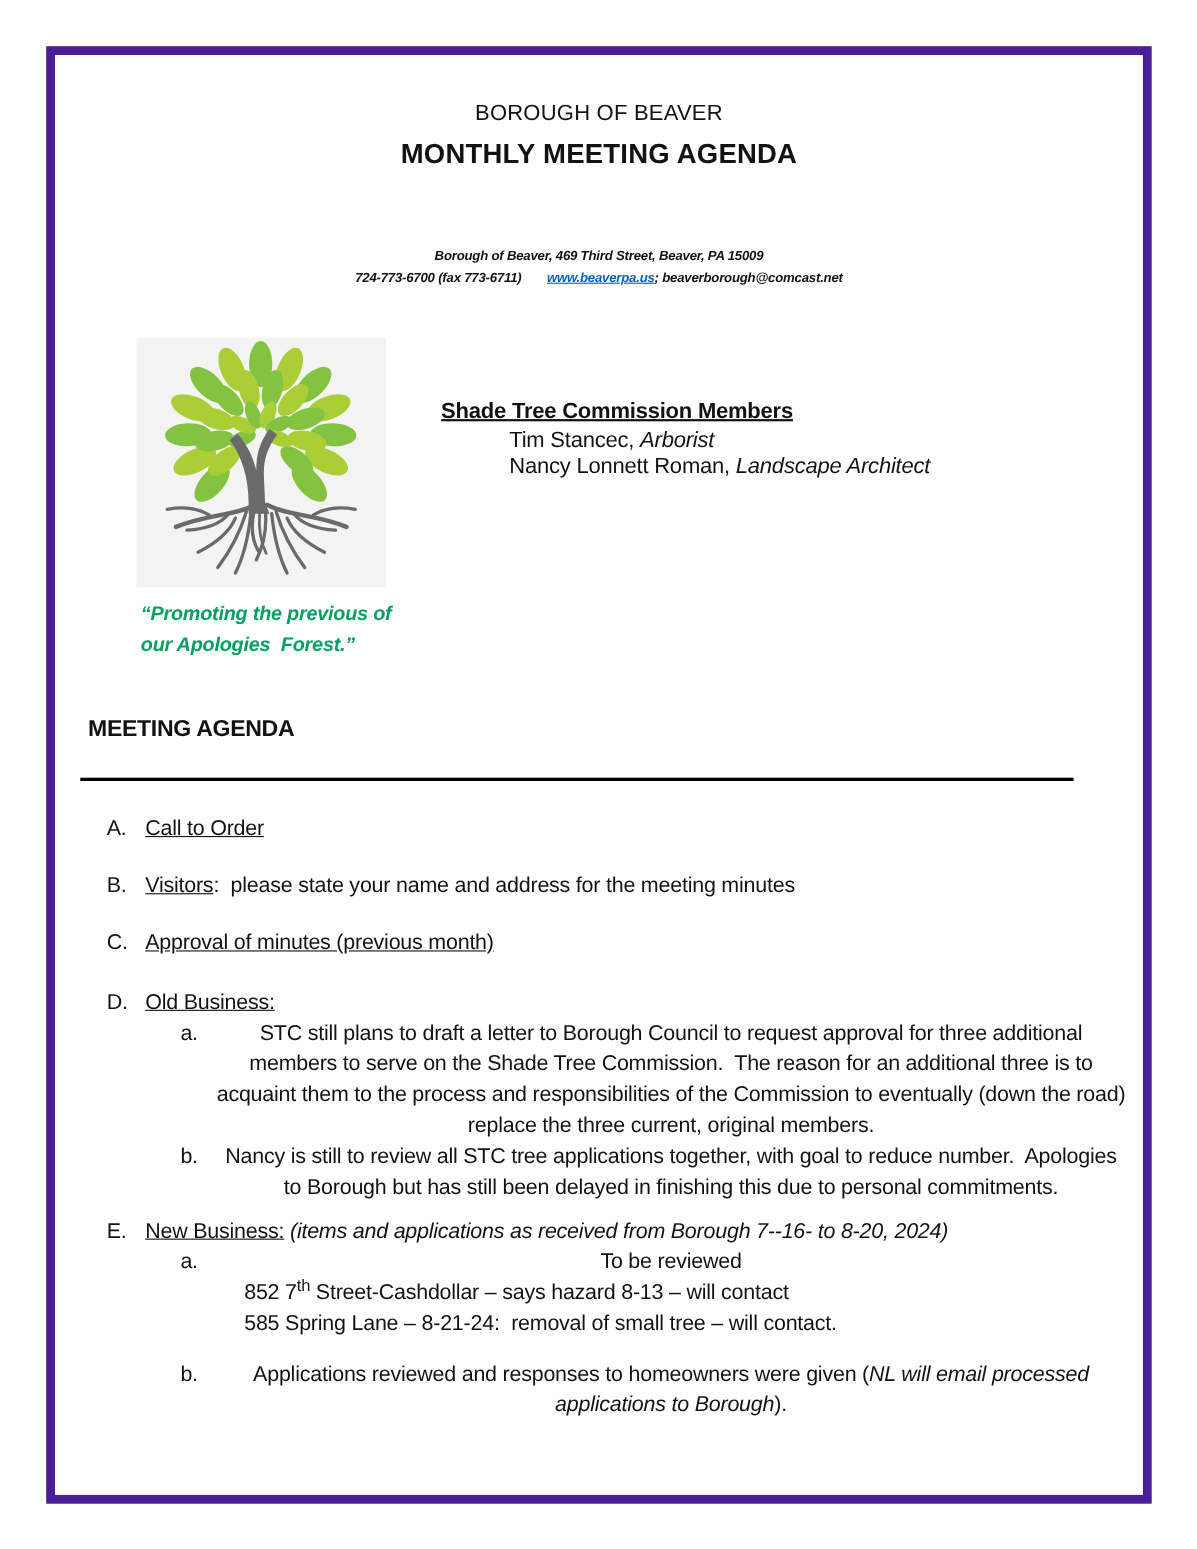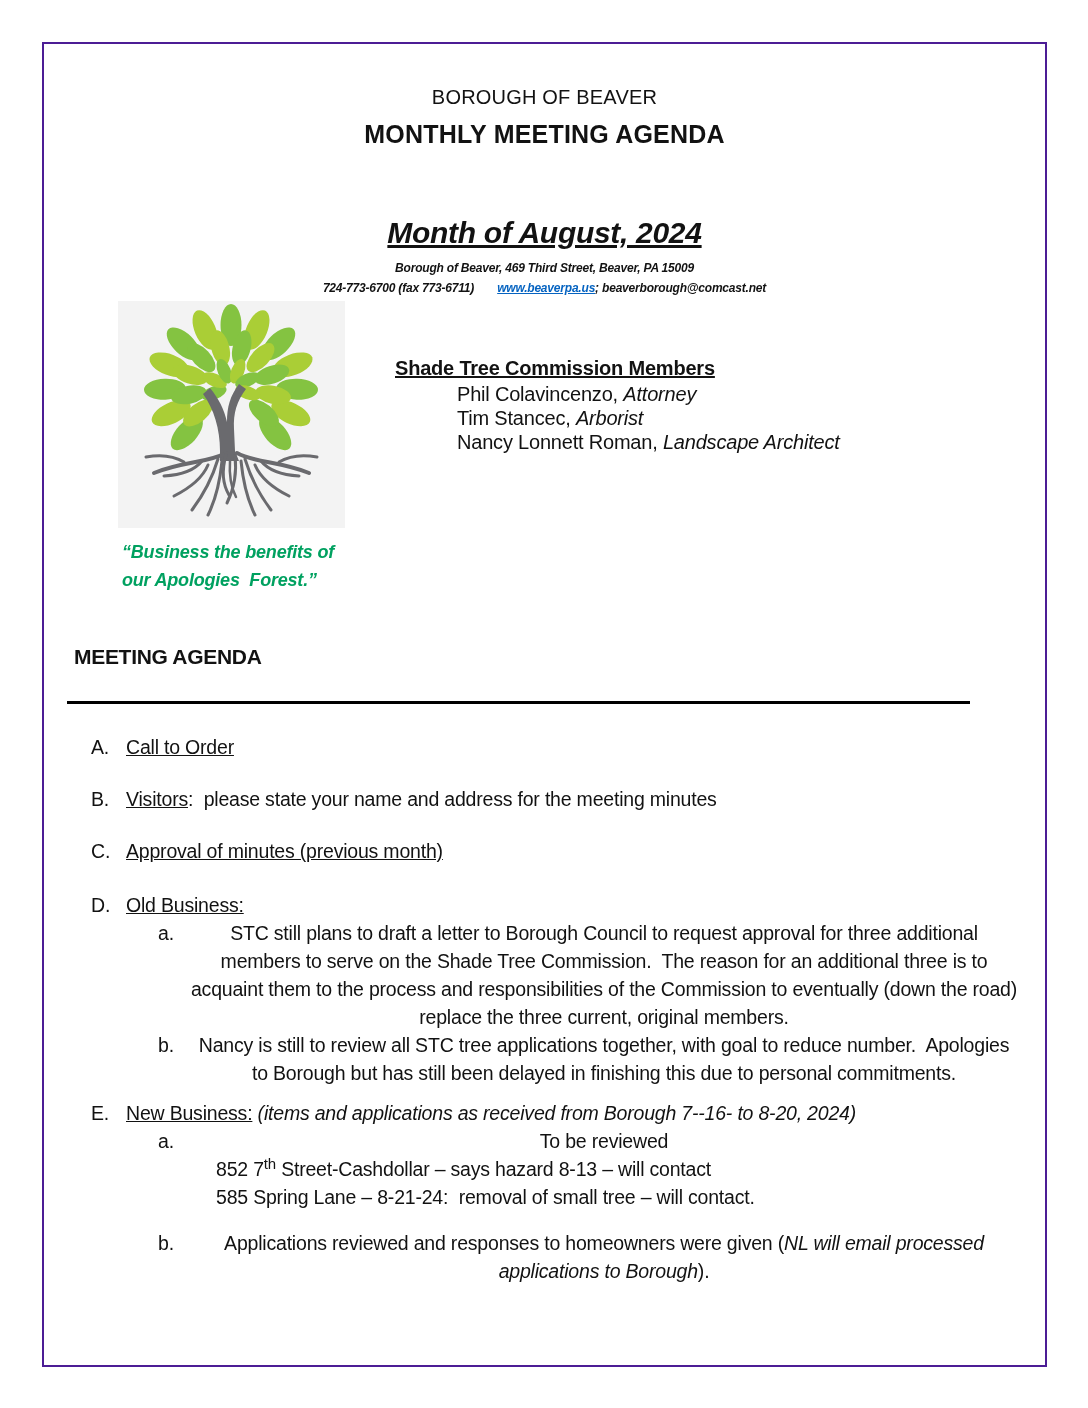--- a/index.html
+++ b/index.html
@@ -1,20 +1,20 @@
 <!DOCTYPE html>
 <html><head>
 <meta charset="utf-8">
 <style>
   * { margin:0; padding:0; box-sizing:border-box; }
   html,body { width:1088px; height:1408px; background:#ffffff;
     font-family:"Liberation Sans", sans-serif; color:#121212; }
   .page {
     position:absolute; left:42px; top:42px; width:1005px; height:1325px;
-    border:2px solid #4c1d95; background:#fff;
+    border:8px solid #4c1d95; background:#fff;
   }
   .abs { position:absolute; }
   
   .header-block { left:0; right:0; top:42px; text-align:center; }
   .org-line { font-size:20px; font-weight:400; letter-spacing:.2px; margin-bottom:11px; }
   .big-line { font-size:25px; font-weight:700; margin-bottom:9px; letter-spacing:.2px; }
   .month-block { left:0; right:0; top:172px; text-align:center; }
   .month-title { display:inline-block; font-size:30px; font-weight:700; font-style:italic;
     text-decoration:underline; margin-bottom:8px; letter-spacing:-.3px;}
   .addr-line { font-size:12px; font-weight:700; font-style:italic; line-height:20px; letter-spacing:-.2px;}
@@ -52,21 +52,20 @@
 <body>
 
 <div class="page">
 
   <div class="abs header-block">
     <div class="org-line">BOROUGH OF BEAVER</div>
     <div class="big-line">MONTHLY MEETING AGENDA</div>
   </div>
 
   <div class="abs month-block">
-    <div><span class="month-title">Month of August, 2024</span></div>
     <div class="addr-line">Borough of Beaver, 469 Third Street, Beaver, PA 15009</div>
     <div class="addr-line"><span>724-773-6700 (fax 773-6711) </span><a href="#" class="u" style="color: rgb(5, 99, 193);">www.beaverpa.us</a><span>; beaverborough@comcast.net</span></div>
   </div>
 
   <div class="abs logo-box" style="background: rgb(243, 243, 243);">
     <svg viewBox="0 0 227 227">
       <g id="tree-leaves">
           <ellipse cx="68.8" cy="132.1" rx="21" ry="10.5" transform="rotate(-228 68.8 132.1)" fill="#84c341"></ellipse>
           <ellipse cx="53.2" cy="112.2" rx="21" ry="10.5" transform="rotate(-205 53.2 112.2)" fill="#aace36"></ellipse>
           <ellipse cx="47.0" cy="88.2" rx="21" ry="10.5" transform="rotate(-182 47.0 88.2)" fill="#84c341"></ellipse>
@@ -114,27 +113,26 @@
         <path stroke-width="3" d="M123 160 C125 180 129 198 137 214"></path>
         <path stroke-width="3" d="M108 154 C104 168 104 182 111 194"></path>
         <path stroke-width="3" d="M117 155 C119 172 116 188 109 202"></path>
         <path stroke-width="2.5" d="M112 160 C111 174 113 186 118 196"></path>
       </g>
     </svg>
   </div>
 
   <div class="abs members">
     <div class="members-heading">Shade Tree Commission Members</div>
-    <div class="member-row"><span>Phil Colavincenzo, </span><span class="member-title">Attorney</span></div>
     <div class="member-row"><span>Tim Stancec, </span><span class="member-title">Arborist</span></div>
     <div class="member-row"><span>Nancy Lonnett Roman, </span><span class="member-title">Landscape Architect</span></div>
   </div>
 
   <div class="abs motto" id="motto" style="color: rgb(0, 161, 96);">
-    <div class="content">“Business the benefits of</div>
+    <div class="content">“Promoting the previous of</div>
     <div class="content">our Apologies  Forest.”</div>
   </div>
 
   <div class="abs agenda-heading">MEETING AGENDA</div>
   <div class="abs rule"></div>
 
   <div class="abs agenda">
 
     <div class="item mb24">
       <span>A.</span>

